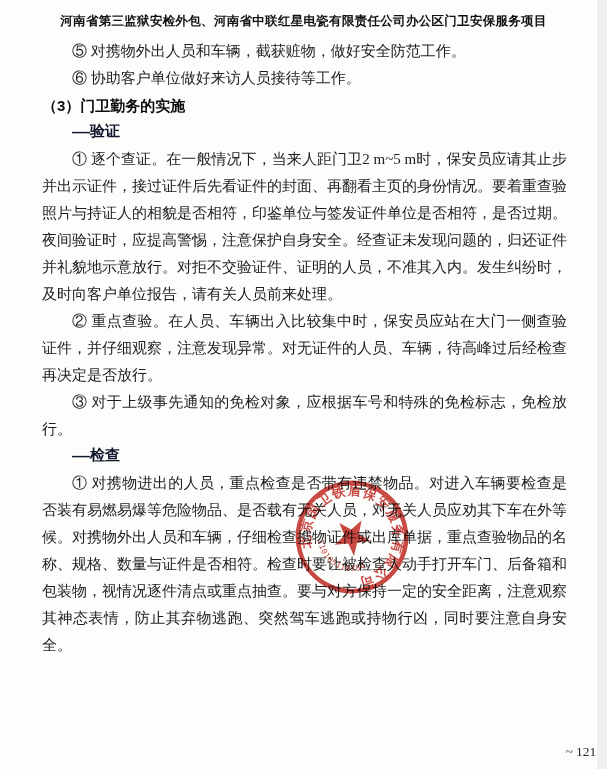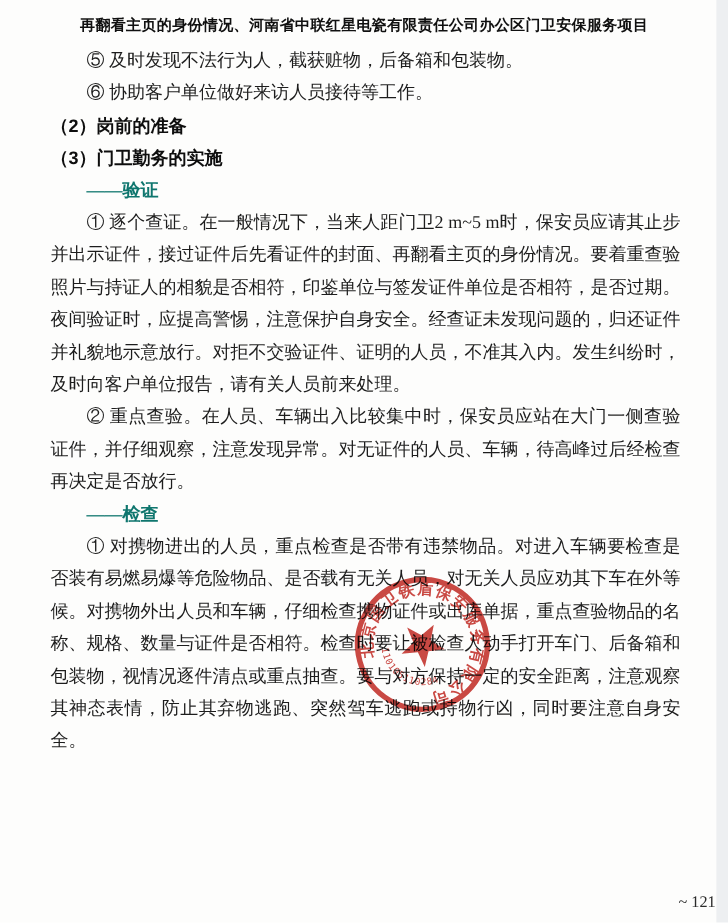--- a/index.html
+++ b/index.html
@@ -35,24 +35,24 @@
   }
   .block { margin:0; }
   .item, .para { text-indent:2em; }
   .heading {
     font-family:"Liberation Sans","DejaVu Sans",sans-serif;
     font-weight:bold;
     text-indent:0;
     color:#0e0e0e;
   }
   .subheading {
-    font-family:Liberation Serif, serif;
+    font-family:Liberation Mono, monospace;
     font-weight:bold;
     text-indent:2em;
-    color:#0f766e;
+    color:#0f172a;
   }
   .page-number {
     position:absolute;
     left:0; bottom:9px;
     width:100%;
     text-align:right;
     font-size:13.5px;
     color:#2a2a2a;
   }
   .stamp {
@@ -74,30 +74,30 @@
     font-family:"DejaVu Sans Mono","Liberation Mono",monospace;
     font-size:8px;
     letter-spacing:0.6px;
   }
 </style>
 </head>
 <body>
 
 <div class="page">
 
-  <div class="doc-header">再翻看主页的身份情况、河南省中联红星电瓷有限责任公司办公区门卫安保服务项目</div>
+  <div class="doc-header">河南省第三监狱安检外包、河南省中联红星电瓷有限责任公司办公区门卫安保服务项目</div>
 
   <div class="content">
-      <div class="block item">⑤ 及时发现不法行为人，截获赃物，后备箱和包装物。</div>
+      <div class="block item">⑤ 对携物外出人员和车辆，截获赃物，做好安全防范工作。</div>
       <div class="block item">⑥ 协助客户单位做好来访人员接待等工作。</div>
-      <div class="block heading">（2）岗前的准备</div>
       <div class="block heading">（3）门卫勤务的实施</div>
       <div class="block subheading">——验证</div>
       <div class="block para">① 逐个查证。在一般情况下，当来人距门卫2 m~5 m时，保安员应请其止步并出示证件，接过证件后先看证件的封面、再翻看主页的身份情况。要着重查验照片与持证人的相貌是否相符，印鉴单位与签发证件单位是否相符，是否过期。夜间验证时，应提高警惕，注意保护自身安全。经查证未发现问题的，归还证件并礼貌地示意放行。对拒不交验证件、证明的人员，不准其入内。发生纠纷时，及时向客户单位报告，请有关人员前来处理。</div>
       <div class="block para">② 重点查验。在人员、车辆出入比较集中时，保安员应站在大门一侧查验证件，并仔细观察，注意发现异常。对无证件的人员、车辆，待高峰过后经检查再决定是否放行。</div>
+      <div class="block para">③ 对于上级事先通知的免检对象，应根据车号和特殊的免检标志，免检放行。</div>
       <div class="block subheading">——检查</div>
       <div class="block para">① 对携物进出的人员，重点检查是否带有违禁物品。对进入车辆要检查是否装有易燃易爆等危险物品、是否载有无关人员，对无关人员应劝其下车在外等候。对携物外出人员和车辆，仔细检查携物证件或出库单据，重点查验物品的名称、规格、数量与证件是否相符。检查时要让被检查人动手打开车门、后备箱和包装物，视情况逐件清点或重点抽查。要与对方保持一定的安全距离，注意观察其神态表情，防止其弃物逃跑、突然驾车逃跑或持物行凶，同时要注意自身安全。</div>
     </div>
 
   <svg class="stamp" viewBox="-60 -60 120 120" xmlns="http://www.w3.org/2000/svg">
     <circle r="54" fill="none" stroke="#c4302a" stroke-width="4.5"></circle>
     <path fill="#c4302a" d="M0,-19 L4.47,-6.15 L18.07,-5.87 L7.23,2.35 L11.17,15.37 L0,7.6 L-11.17,15.37 L-7.23,2.35 L-18.07,-5.87 L-4.47,-6.15 Z"></path>
     <defs>
       <path id="arcCompany" d="M -29.7,29.7 A 42,42 0 1 1 29.7,29.7" fill="none"></path>
       <path id="arcSerial" d="M -27.85,19.5 A 34,34 0 0 0 27.85,19.5" fill="none"></path>

